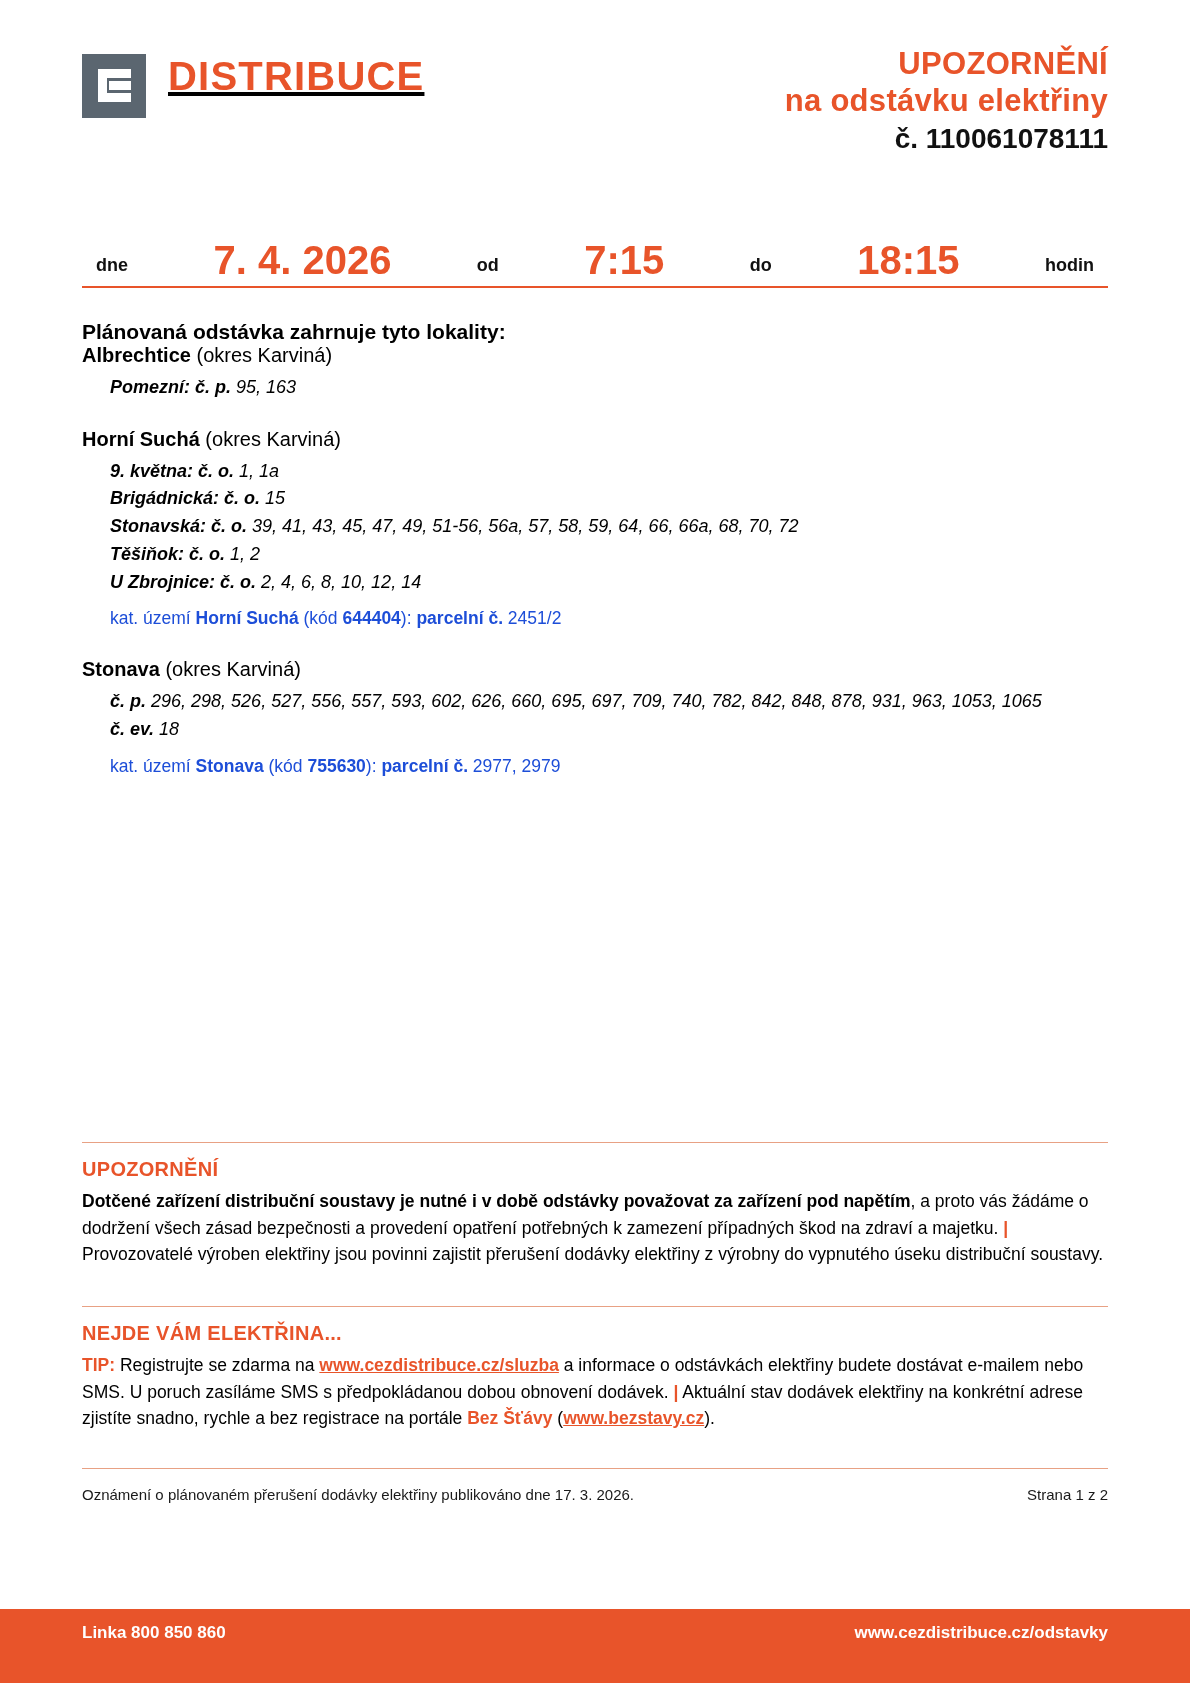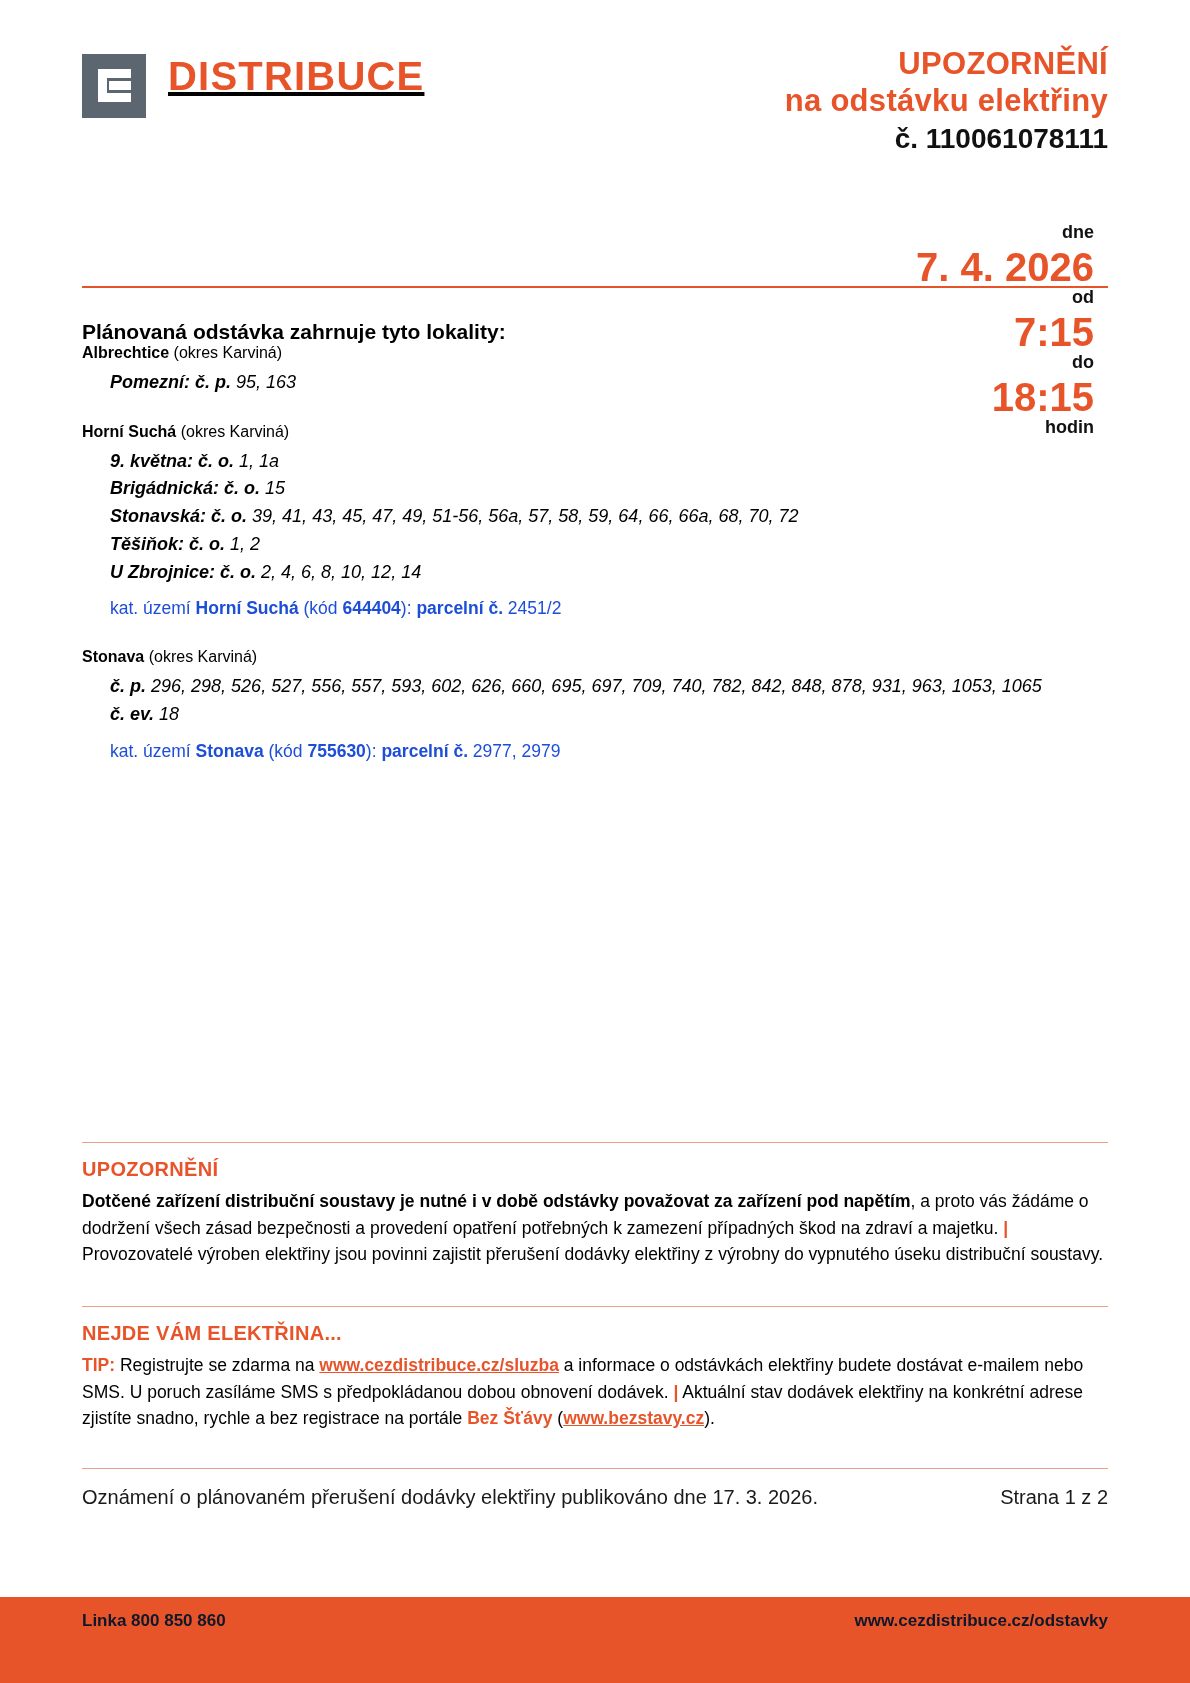--- a/index.html
+++ b/index.html
@@ -119,21 +119,20 @@
     left: 82px;
     right: 82px;
     top: 222px;
     height: 58px;
     border-bottom: 2px solid #e8542a;
     display: flex;
     align-items: flex-end;
     justify-content: space-between;
     gap: 0;
     padding-bottom: 6px;
-    flex-direction: column;
   }
   .date-bar .lbl {
     font-size: 18px;
     font-weight: bold;
     color: #111;
     padding: 0 14px 4px 14px;
   }
   .date-bar .val {
     font-size: 40px;
     font-weight: bold;
@@ -151,21 +150,21 @@
   }
   .intro {
     font-size: 21px;
     font-weight: bold;
     color: #000;
   }
   .locality {
     margin-bottom: 26px;
   }
   .locality-title {
-    font-size: 16px;
+    font-size: 20px;
     color: #000;
     margin-bottom: 7px;
   }
   .locality-title .muni {
     font-weight: bold;
   }
   .locality-title .district {
     font-weight: normal;
   }
   .street-line {
@@ -239,33 +238,33 @@
   }
 
   
   .pub-row {
     position: absolute;
     left: 82px;
     right: 82px;
     top: 1486px;
     display: flex;
     justify-content: space-between;
-    font-size: 20px;
+    font-size: 15px;
     color: #1a1a1a;
   }
 
   
   .footer-bar {
     position: absolute;
     left: 0;
     right: 0;
     bottom: 0;
-    height: 86px;
+    height: 74px;
     background: #e8542a;
-    color: #0f172a;
+    color: #ffffff;
   }
   .footer-inner {
     position: absolute;
     left: 82px;
     right: 82px;
     top: 14px;
     display: flex;
     justify-content: space-between;
     align-items: center;
     font-size: 17px;

